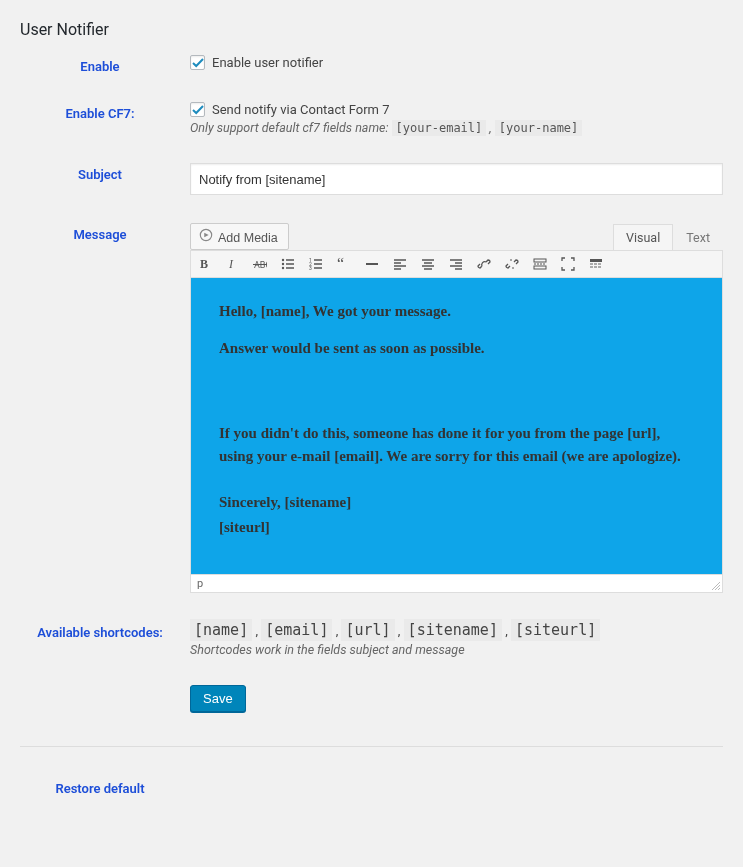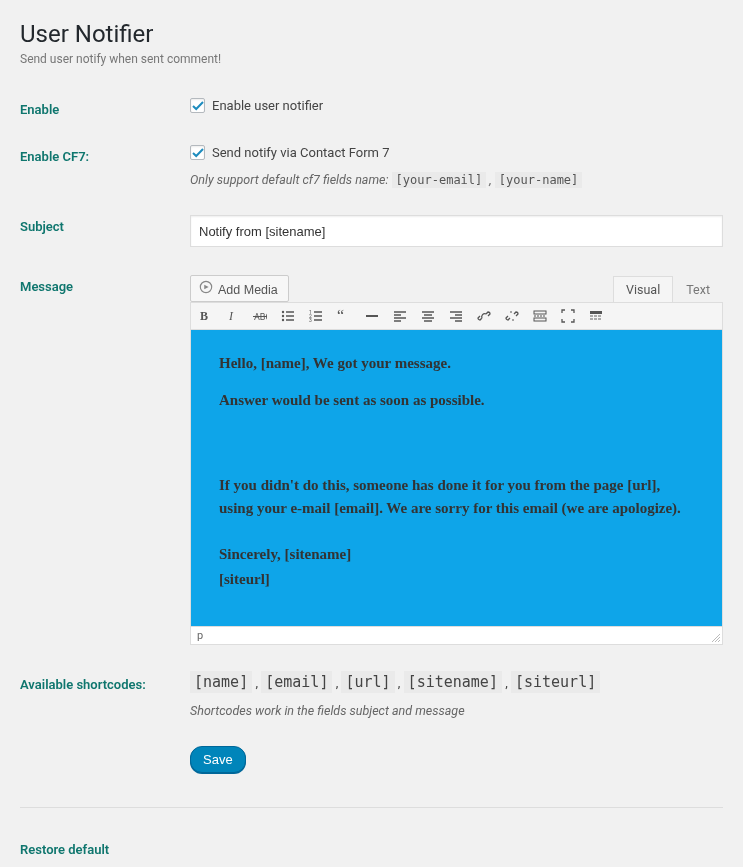--- a/index.html
+++ b/index.html
@@ -9,39 +9,39 @@
     font-family: -apple-system, BlinkMacSystemFont, "Segoe UI", Roboto, "Helvetica Neue", Arial, sans-serif;
     font-size: 13px;
     color: #444;
     background: #f1f1f1;
     width: 743px;
   }
   .wrap {
     padding: 10px 20px 20px 20px;
   }
   h1.page-title {
-    font-size: 24px;
+    font-size: 16px;
     font-weight: 400;
     color: #23282d;
     margin: 10px 0 4px 0;
   }
   .page-desc {
     color: #777;
     font-size: 12px;
     margin: 0 0 20px 0;
   }
   .form-table {
     width: 100%;
     border-collapse: collapse;
   }
   .form-table th {
-    text-align: left;
+    text-align: center;
     vertical-align: top;
     font-weight: 600;
-    color: #0f766e;
+    color: #1d4ed8;
     font-size: 13px;
     width: 170px;
     padding: 16px 10px 16px 0;
   }
   .form-table td {
     vertical-align: top;
     padding: 12px 0 16px 0;
     font-size: 13px;
     color: #444;
   }
@@ -59,21 +59,21 @@
     display: inline-flex;
     align-items: center;
     justify-content: center;
     box-shadow: inset 0 1px 2px rgba(0,0,0,0.08);
     flex-shrink: 0;
   }
   .wp-check svg { display:block; }
   .hint {
     font-style: italic;
     color: #666;
-    margin-top: 12px;
+    margin-top: 3px;
     font-size: 12.5px;
   }
   .hint code {
     font-family: Consolas, Monaco, monospace;
     font-style: normal;
     background: #eaeaea;
     padding: 1px 4px;
     font-size: 12px;
     color: #555;
   }
@@ -180,37 +180,36 @@
     font-family: Consolas, Monaco, monospace;
     background: #eaeaea;
     padding: 2px 4px;
     font-size: 15px;
   }
   .btn-primary {
     background: #0085ba;
     border: 1px solid #006799;
     color: #fff;
     padding: 5px 12px;
-    border-radius: 12px;
+    border-radius: 3px;
     font-size: 13px;
     cursor: pointer;
     box-shadow: 0 1px 0 #006799;
   }
   hr.sep {
     border: none;
     border-top: 1px solid #ddd;
     margin: 18px 0;
   }
 </style>
 </head>
 <body>
 
 <div class="wrap">
   <h1 class="page-title">User Notifier</h1>
-  <p class="page-desc">Send user notify when sent comment!</p>
 
   <table class="form-table">
 
     <tbody>
         <tr>
       <th>Enable</th>
       <td>
         <label class="checkbox-row">
           <span class="wp-check">
             <svg width="12" height="12" viewBox="0 0 12 12">

